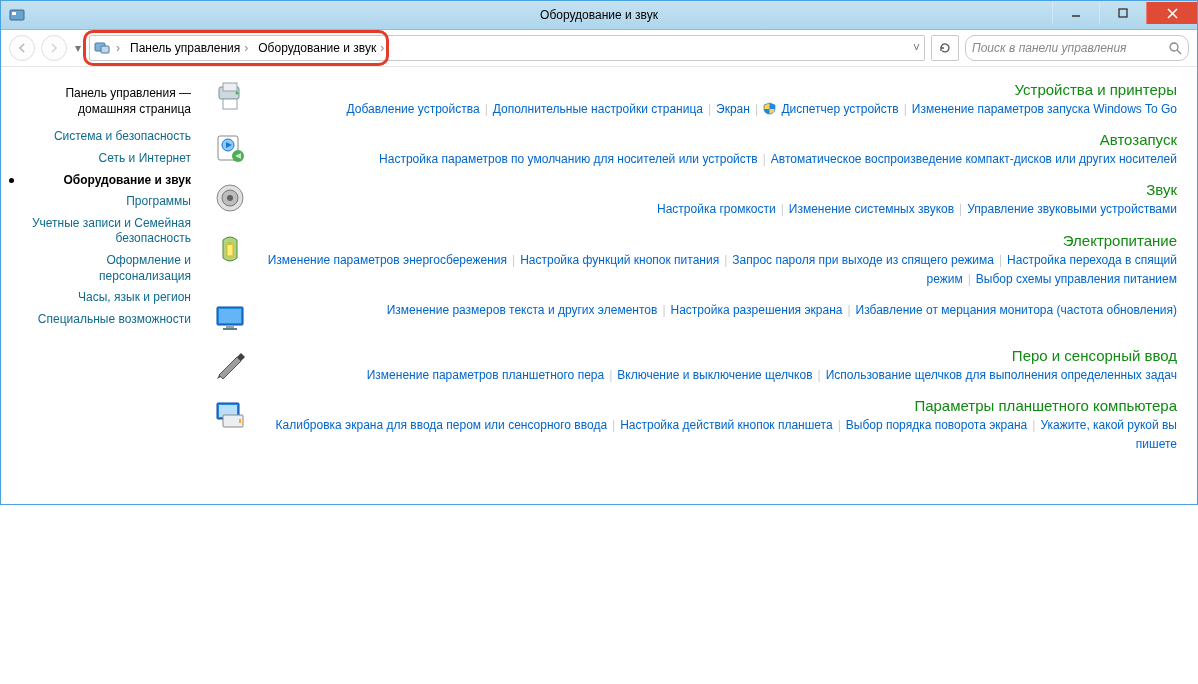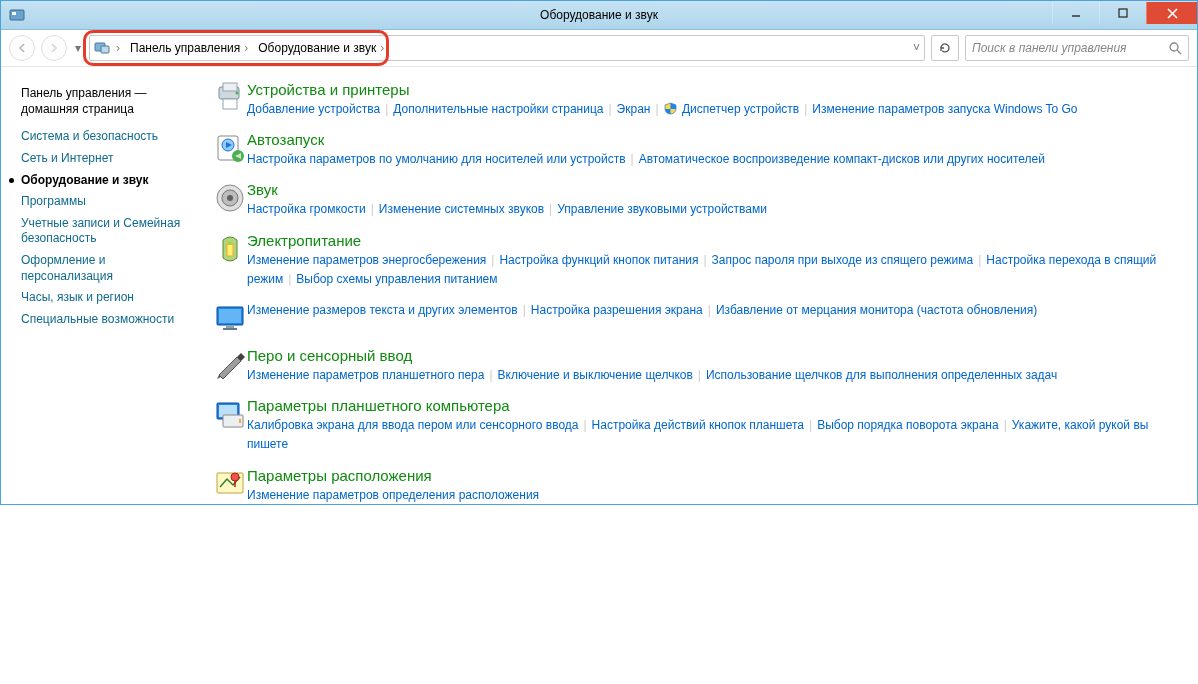--- a/index.html
+++ b/index.html
@@ -27,25 +27,25 @@
   .toolbar{height:36px;display:flex;align-items:center;padding:0 8px;gap:6px;border-bottom:1px solid #e5e5e5;}
   .nav-btn{width:24px;height:24px;border:1px solid #c8c8c8;border-radius:50%;display:flex;align-items:center;justify-content:center;color:#888;background:#fcfcfc;}
   .nav-btn.disabled{opacity:.6;}
   .chev-small{color:#777;margin:0 2px;}
   .addressbar{flex:1;height:24px;border:1px solid #c8c8c8;display:flex;align-items:center;padding:0 4px;background:#fff;position:relative;border-radius:2px;}
   .addr-icon{width:16px;height:16px;display:flex;align-items:center;justify-content:center;}
   .addr-seg{padding:0 4px;color:#000;display:flex;align-items:center;gap:2px;}
   .addr-seg .sep{color:#888;padding:0 2px;}
   .addr-drop{margin-left:auto;color:#777;}
   .refresh-btn{width:26px;height:24px;border:1px solid #c8c8c8;display:flex;align-items:center;justify-content:center;border-radius:2px;background:#fff;}
-  .searchbox{width:210px;height:24px;border:1px solid #c8c8c8;display:flex;align-items:center;padding:0 6px;color:#888;border-radius:2px;background:#fff;font-style:normal;gap:37px;}
+  .searchbox{width:210px;height:24px;border:1px solid #c8c8c8;display:flex;align-items:center;padding:0 6px;color:#888;border-radius:10px;background:#fff;font-style:normal;gap:37px;}
   .searchbox span{flex:1;font-size:12px;color:#888;font-style:italic;}
   .annot-box{position:absolute;border:3px solid var(--annotate);border-radius:10px;pointer-events:none;}
   
-  .body{flex:1;display:flex;overflow:hidden;}
+  .body{flex:1;display:flex;overflow:hidden;text-align:right;}
   .sidebar{width:200px;padding:18px 10px 10px 20px;box-sizing:border-box;}
   .sb-home{font-size:12px;color:#000;margin-bottom:12px;line-height:1.35;}
   .sb-link{display:block;color:var(--sidebar-link);margin:6px 0;line-height:1.3;cursor:pointer;}
   .sb-link.current{font-weight:bold;color:#000;position:relative;}
   .sb-link.current::before{content:"";position:absolute;left:-12px;top:5px;width:5px;height:5px;background:#000;border-radius:50%;}
   .main{flex:1;padding:14px 20px 10px 12px;overflow:auto;}
   .category{display:flex;align-items:flex-start;margin-bottom:12px;}
   .cat-icon{width:34px;height:34px;flex-shrink:0;display:flex;align-items:center;justify-content:center;}
   .cat-body{flex:1;}
   .cat-title{color:var(--heading);font-size:15px;margin-bottom:2px;cursor:pointer;}
@@ -242,30 +242,17 @@
                 <rect x="4" y="6" width="22" height="16" rx="1" fill="#1e88e5" stroke="#0d47a1"></rect>
                 <rect x="6" y="8" width="18" height="12" fill="#bbdefb"></rect>
                 <rect x="10" y="18" width="20" height="12" rx="1" fill="#eceff1" stroke="#888"></rect>
                 <rect x="26" y="22" width="2" height="4" fill="#ffa726"></rect>
               </svg>
             </div>
             <div class="cat-body">
               <div class="cat-title">Параметры планшетного компьютера</div>
               <div class="cat-links"><span class="lnk">Калибровка экрана для ввода пером или сенсорного ввода</span><span class="sep">|</span><span class="lnk">Настройка действий кнопок планшета</span><span class="sep">|</span><span class="lnk">Выбор порядка поворота экрана</span><span class="sep">|</span><span class="lnk">Укажите, какой рукой вы пишете</span></div>
             </div>
-          </div><div class="category">
-            <div class="cat-icon">
-              <svg width="34" height="34" viewBox="0 0 34 34">
-                <rect x="4" y="6" width="26" height="20" rx="1" fill="#fff9c4" stroke="#c0a040"></rect>
-                <path d="M7 20 L14 12 L20 18 L27 10" fill="none" stroke="#2e7d32" stroke-width="1.5"></path>
-                <circle cx="22" cy="10" r="4" fill="#ef5350" stroke="#b71c1c"></circle>
-                <path d="M22 14 L22 20" stroke="#b71c1c" stroke-width="1.5"></path>
-              </svg>
-            </div>
-            <div class="cat-body">
-              <div class="cat-title">Параметры расположения</div>
-              <div class="cat-links"><span class="lnk">Изменение параметров определения расположения</span></div>
-            </div>
           </div></div>
     </div>
   </div>
 
 </div>
 
 </body></html>

